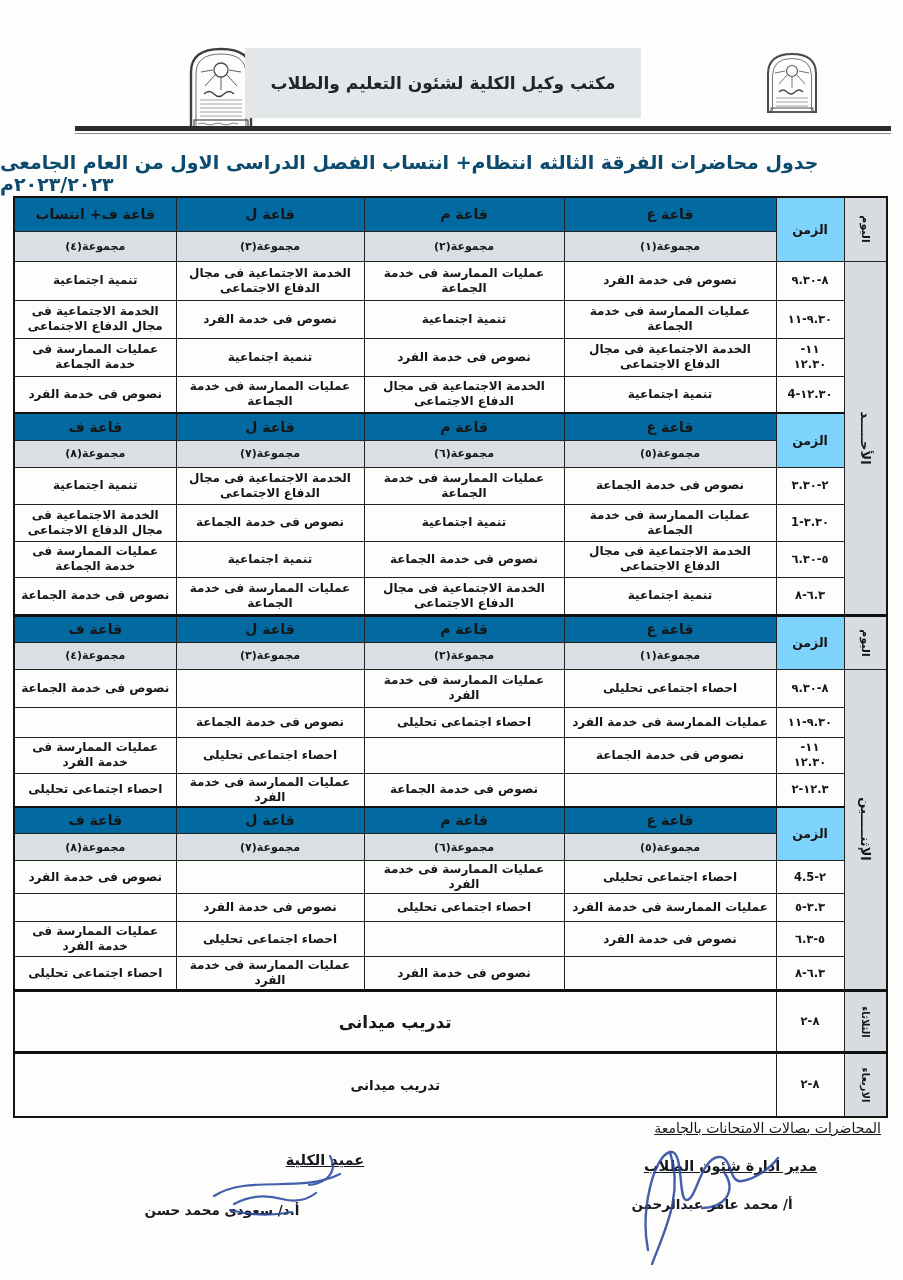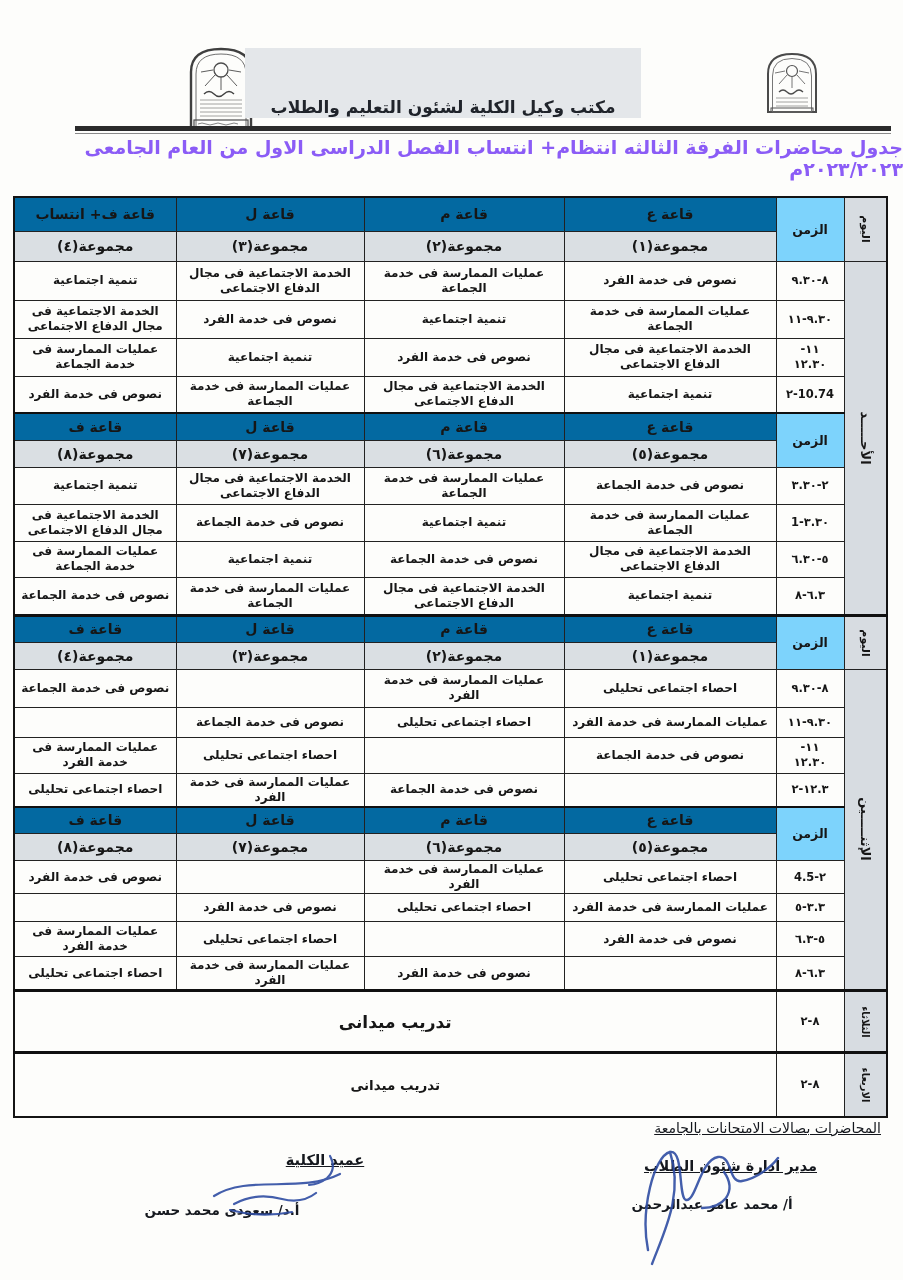--- a/index.html
+++ b/index.html
@@ -5,41 +5,41 @@
   html,body{margin:0;padding:0;background:#e9e9e6;}
   .page{
     position:relative;width:903px;height:1280px;margin:0 auto;
     background:#fdfdfb;overflow:hidden;
     font-family:"DejaVu Sans",sans-serif;color:#161616;direction:rtl;
   }
   
   .office-box{
     position:absolute;left:245px;top:48px;width:396px;height:70px;
     background:#e4e7ea;display:flex;align-items:flex-end;justify-content:center;
-    padding-bottom:1px;box-sizing:border-box;
+    padding-bottom:25px;box-sizing:border-box;
   }
   .office-box span{font-size:17px;font-weight:bold;color:#20242b;}
   .emblem{position:absolute;}
   .emblem-right{left:762px;top:48px;}
   .emblem-left{left:184px;top:42px;}
   .rule{position:absolute;left:75px;top:126px;width:816px;}
   .rule .bar{height:5px;background:#2b2b2b;}
   .rule .thin{height:1px;background:#8a8a8a;margin-top:2px;}
   .title{
-    position:absolute;left:0;top:136px;width:100%;text-align:right;
-    font-size:19px;font-weight:bold;color:#8b5cf6;letter-spacing:.2px;
+    position:absolute;left:0;top:151px;width:100%;text-align:left;
+    font-size:19px;font-weight:bold;color:#0c4a6e;letter-spacing:.2px;
   }
   
   .tbl-wrap{position:absolute;left:15px;top:196px;width:873px;}
   table{border-collapse:collapse;table-layout:fixed;width:873px;direction:rtl;
         border:2.5px solid #141414;}
   th,td{border:1.6px solid #222;padding:1px 5px;text-align:center;vertical-align:middle;
         overflow:hidden;}
   th.hall{font-size:14px;font-weight:bold;background:#0369a1;}
-  td.grp{font-size:14px;font-weight:bold;background:#dadfe3;}
+  td.grp{font-size:11px;font-weight:bold;background:#dadfe3;}
   td.subj{font-size:12px;font-weight:bold;line-height:1.25;}
   td.time{font-size:11.5px;font-weight:bold;white-space:pre-line;line-height:1.3;}
   th.time-h{font-size:12.5px;font-weight:bold;background:#7dd3fc;}
   .day-cell{position:relative;background:#d7dce1;}
   .vtext{
     position:absolute;top:50%;left:50%;
     transform:translate(-50%,-50%) rotate(90deg);
     white-space:nowrap;font-weight:bold;
   }
   .day-head .vtext{font-size:11px;}
@@ -175,21 +175,21 @@
         </tr>
         <tr style="height:38px">
           <td class="time">١١-
 ١٢.٣٠</td>
           <td class="subj">الخدمة الاجتماعية فى مجال الدفاع الاجتماعى</td>
           <td class="subj">نصوص فى خدمة الفرد</td>
           <td class="subj">تنمية اجتماعية</td>
           <td class="subj">عمليات الممارسة فى خدمة الجماعة</td>
         </tr>
         <tr style="height:37px">
-          <td class="time">10.74-٢</td>
+          <td class="time">١٢.٣٠-4</td>
           <td class="subj">تنمية اجتماعية</td>
           <td class="subj">الخدمة الاجتماعية فى مجال الدفاع الاجتماعى</td>
           <td class="subj">عمليات الممارسة فى خدمة الجماعة</td>
           <td class="subj">نصوص فى خدمة الفرد</td>
         </tr>
         <tr class="blk" style="height:27px">
           <th class="time-h" rowspan="2">الزمن</th>
           <th class="hall">قاعة ع</th>
           <th class="hall">قاعة م</th>
           <th class="hall">قاعة ل</th>

